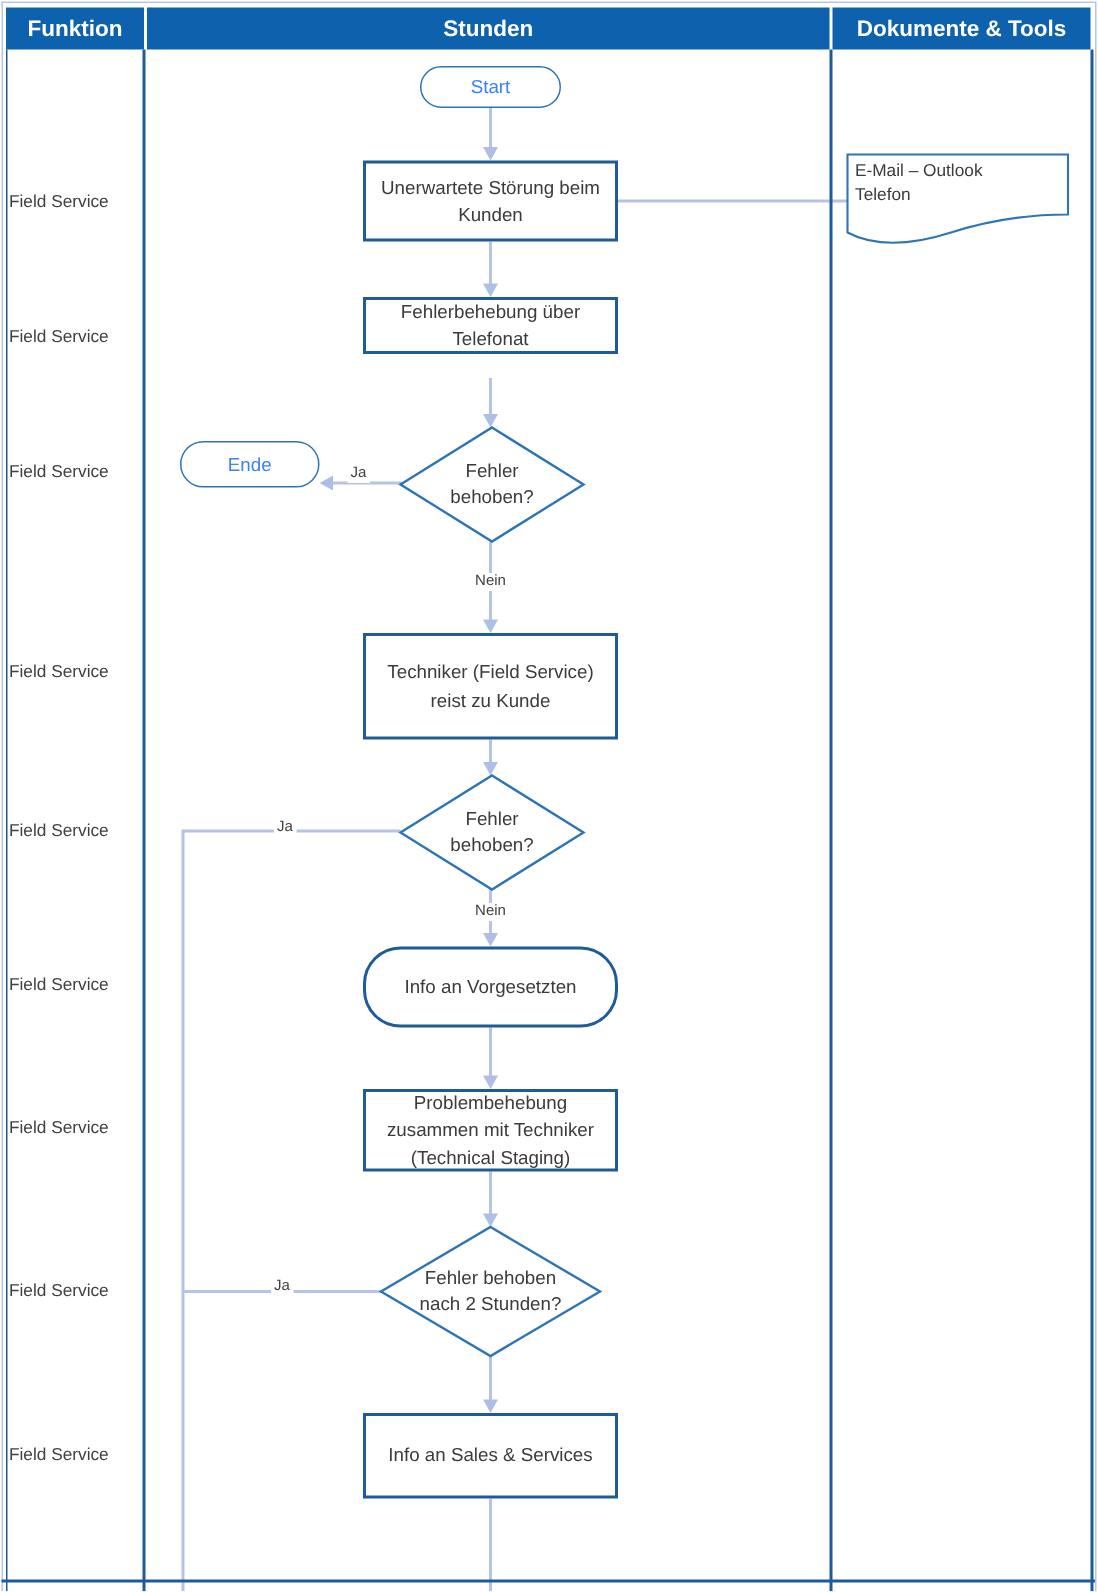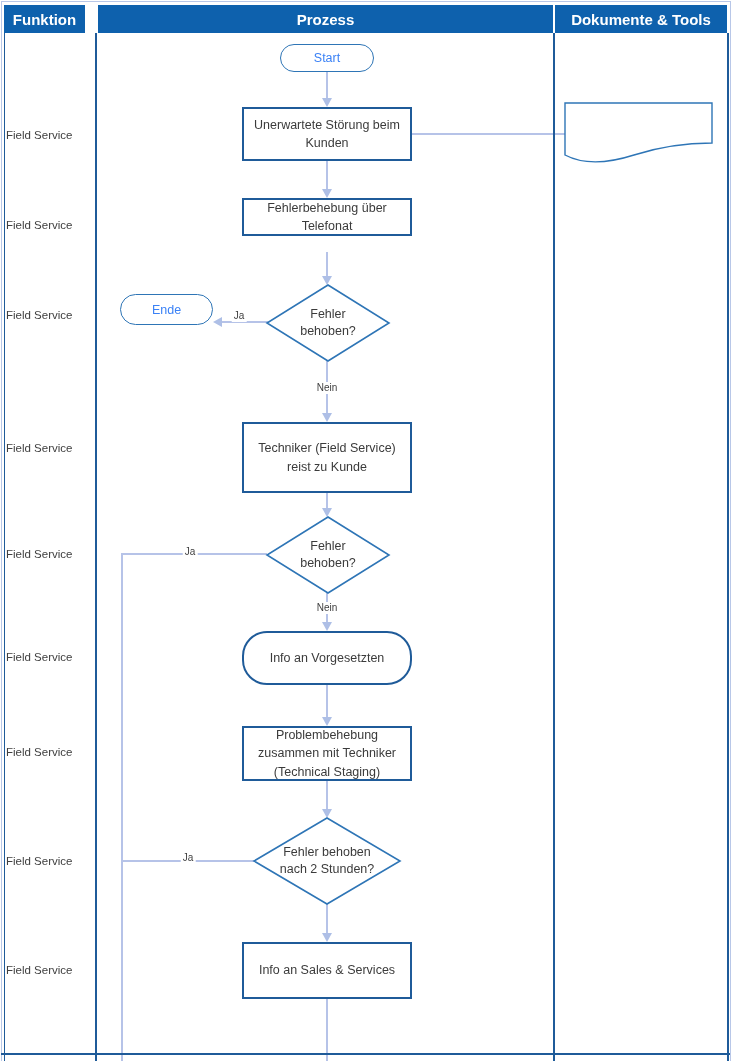--- a/index.html
+++ b/index.html
@@ -76,25 +76,25 @@
 
   <div class="lite-line" style="left:1px;top:1px;width:729px;height:1px;"></div>
   <div class="lite-line" style="left:1px;top:1px;width:1px;height:1060px;"></div>
   <div class="lite-line" style="left:730px;top:1px;width:1px;height:1060px;"></div>
   <div class="lane-line" style="left:4px;top:33px;width:1px;height:1028px;"></div>
   <div class="lane-line" style="left:95px;top:33px;width:2px;height:1028px;"></div>
   <div class="lane-line" style="left:553px;top:33px;width:2px;height:1028px;"></div>
   <div class="lane-line" style="left:727px;top:33px;width:2px;height:1028px;"></div>
   <div class="lane-line" style="left:1px;top:1053px;width:729px;height:2px;"></div>
 
-  <div class="hdr" style="left:4px;width:81px;">
+  <div class="hdr" style="left:4px;width:92px;">
       <span>Funktion</span>
     </div>
   <div class="hdr" style="left:98px;width:455px;">
-      <span>Prozess</span>
+      <span>Stunden</span>
     </div>
   <div class="hdr" style="left:555px;width:172px;">
       <span>Dokumente &amp; Tools</span>
     </div>
 
   <div class="fs-label" style="top:128px;">Field Service</div>
   <div class="fs-label" style="top:218px;">Field Service</div>
   <div class="fs-label" style="top:308px;">Field Service</div>
   <div class="fs-label" style="top:441px;">Field Service</div>
   <div class="fs-label" style="top:547px;">Field Service</div>
@@ -140,20 +140,24 @@
   <div class="dlabel" style="left:283px;top:525px;width:90px;height:60px;">Fehler behoben?</div>
 
   <svg class="dshape" style="left:252px;top:816px;" width="150" height="90">
     <polygon points="75,2 148,45 75,88 2,45" fill="#ffffff" stroke="#2e75b6" stroke-width="1.6"></polygon>
   </svg>
   <div class="dlabel" style="left:269px;top:828px;width:116px;height:66px;">Fehler behoben nach 2 Stunden?</div>
 
   <svg class="dshape" style="left:564px;top:101px;" width="150" height="68">
     <path d="M1,2 L148,2 L148,42 C120,42 95,46 70,54 C45,62 20,64 1,54 Z" fill="#ffffff" stroke="#2e75b6" stroke-width="1.4"></path>
   </svg>
+  <div class="doc-text">
+    <span>E-Mail – Outlook</span>
+    <span>Telefon</span>
+  </div>
 
   <div class="edge-lbl" style="left:239px;top:310px;">Ja</div>
   <div class="edge-lbl" style="left:327px;top:382px;">Nein</div>
   <div class="edge-lbl" style="left:190px;top:546px;">Ja</div>
   <div class="edge-lbl" style="left:327px;top:602px;">Nein</div>
   <div class="edge-lbl" style="left:188px;top:852px;">Ja</div>
 
 </div>
 
 </body></html>

